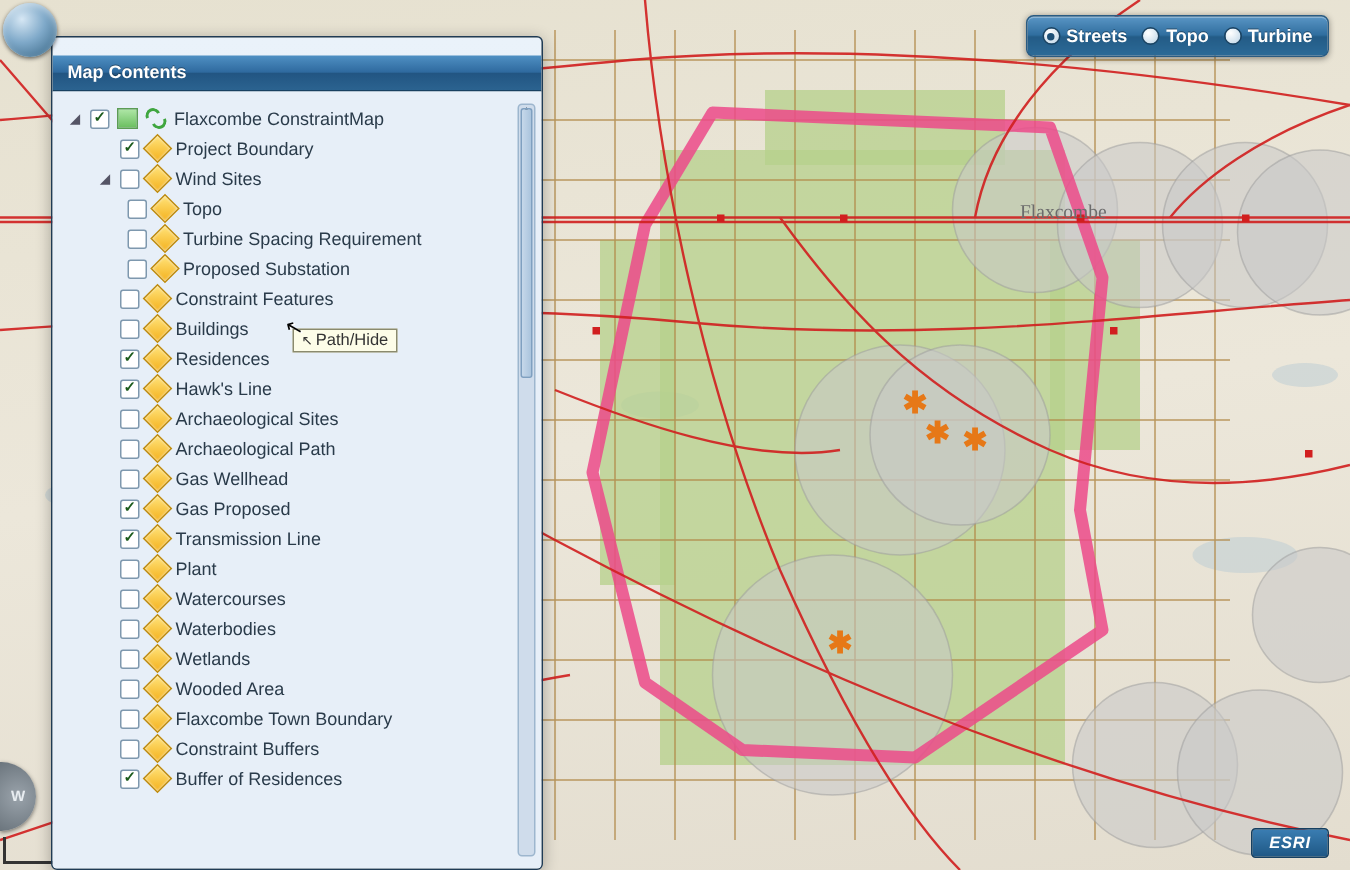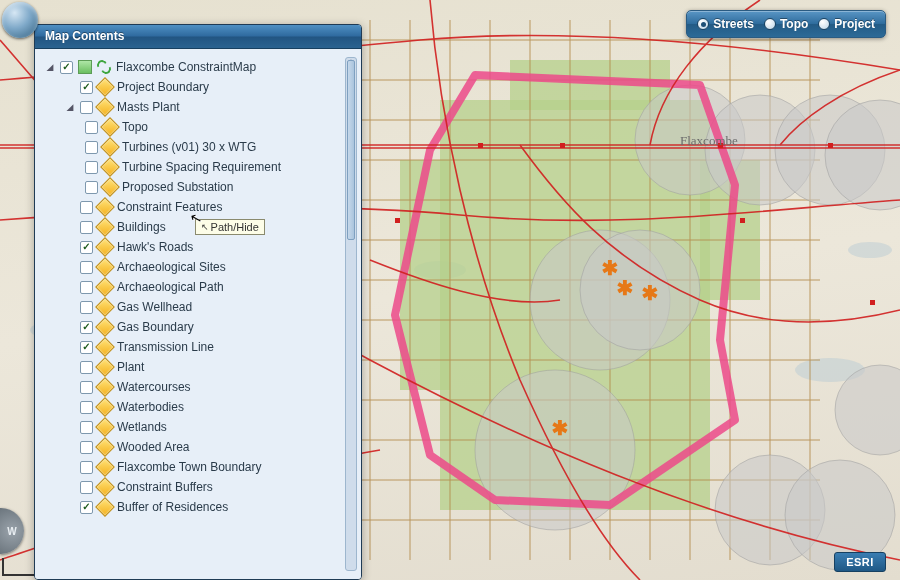--- a/index.html
+++ b/index.html
@@ -43,20 +43,21 @@
 }
 .panel-header {
   height: 24px;
   background: linear-gradient(#4f90c3, #2f6a9f 48%, #225582 52%, #2b6390);
   color: #fff;
   font-weight: bold;
   font-size: 12px;
   padding: 4px 10px;
   border-bottom: 1px solid #184060;
   text-shadow: 0 -1px 0 rgba(0,0,0,.4);
+  margin-top: 12px;
 }
 .panel-body {
   flex: 1;
   background: #e7eff8;
   padding: 8px 2px 8px 10px;
   overflow: hidden;
   position: relative;
 }
 .tree-scroll {
   height: 100%;
@@ -200,20 +201,21 @@
 .esri-logo {
   position: absolute;
   bottom: 8px; right: 14px;
   width: 52px; height: 20px;
   background: linear-gradient(#3a7db2, #1f5885);
   border: 1px solid #164061;
   border-radius: 3px;
   color: #fff;
   font-size: 11px;
   font-weight: bold;
+  font-style: italic;
   display: flex; align-items: center; justify-content: center;
   letter-spacing: .5px;
   z-index: 20;
 }
 .compass-stub {
   position: absolute;
   left: 0; bottom: 26px;
   width: 24px; height: 46px;
   background: radial-gradient(circle at 50% 50%, #9aa3ab, #6b757d);
   border-top-right-radius: 24px;
@@ -359,35 +361,28 @@
                   <span class="cbx checked"></span>
                   <span class="diamond"></span>
                   <span>Project Boundary</span>
                 </div>
               </li>
               <li>
                 <div class="tree-row">
                   <span class="expander">◢</span>
                   <span class="cbx"></span>
                   <span class="diamond"></span>
-                  <span>Masts Plant</span>
+                  <span>Wind Sites</span>
                 </div>
                 <ul>
                   <li>
                     <div class="tree-row">
                       <span class="cbx"></span>
                       <span class="diamond"></span>
                       <span>Topo</span>
-                    </div>
-                  </li>
-                  <li>
-                    <div class="tree-row">
-                      <span class="cbx"></span>
-                      <span class="diamond"></span>
-                      <span>Turbines (v01) 30 x WTG</span>
                     </div>
                   </li>
                   <li>
                     <div class="tree-row">
                       <span class="cbx"></span>
                       <span class="diamond"></span>
                       <span>Turbine Spacing Requirement</span>
                     </div>
                   </li>
                   <li>
@@ -413,21 +408,29 @@
                   <span class="cbx"></span>
                   <span class="diamond"></span>
                   <span>Buildings</span>
                 </div>
               </li>
               <li>
                 <div class="tree-row">
                   <span class="spacer-exp"></span>
                   <span class="cbx checked"></span>
                   <span class="diamond"></span>
-                  <span>Hawk's Roads</span>
+                  <span>Residences</span>
+                </div>
+              </li>
+              <li>
+                <div class="tree-row">
+                  <span class="spacer-exp"></span>
+                  <span class="cbx checked"></span>
+                  <span class="diamond"></span>
+                  <span>Hawk's Line</span>
                 </div>
               </li>
               <li>
                 <div class="tree-row">
                   <span class="spacer-exp"></span>
                   <span class="cbx"></span>
                   <span class="diamond"></span>
                   <span>Archaeological Sites</span>
                 </div>
               </li>
@@ -445,21 +448,21 @@
                   <span class="cbx"></span>
                   <span class="diamond"></span>
                   <span>Gas Wellhead</span>
                 </div>
               </li>
               <li>
                 <div class="tree-row">
                   <span class="spacer-exp"></span>
                   <span class="cbx checked"></span>
                   <span class="diamond"></span>
-                  <span>Gas Boundary</span>
+                  <span>Gas Proposed</span>
                 </div>
               </li>
               <li>
                 <div class="tree-row">
                   <span class="spacer-exp"></span>
                   <span class="cbx checked"></span>
                   <span class="diamond"></span>
                   <span>Transmission Line</span>
                 </div>
               </li>
@@ -548,19 +551,19 @@
     <div class="bm-item">
       <span class="radio sel"></span>
       <span>Streets</span>
     </div>
     <div class="bm-item">
       <span class="radio"></span>
       <span>Topo</span>
     </div>
     <div class="bm-item">
       <span class="radio"></span>
-      <span>Project</span>
+      <span>Turbine</span>
     </div>
   </div>
 
 <div class="esri-logo">ESRI</div>
 <div class="compass-stub">W</div>
 <div class="scale-stub"></div>
 
 </body></html>

